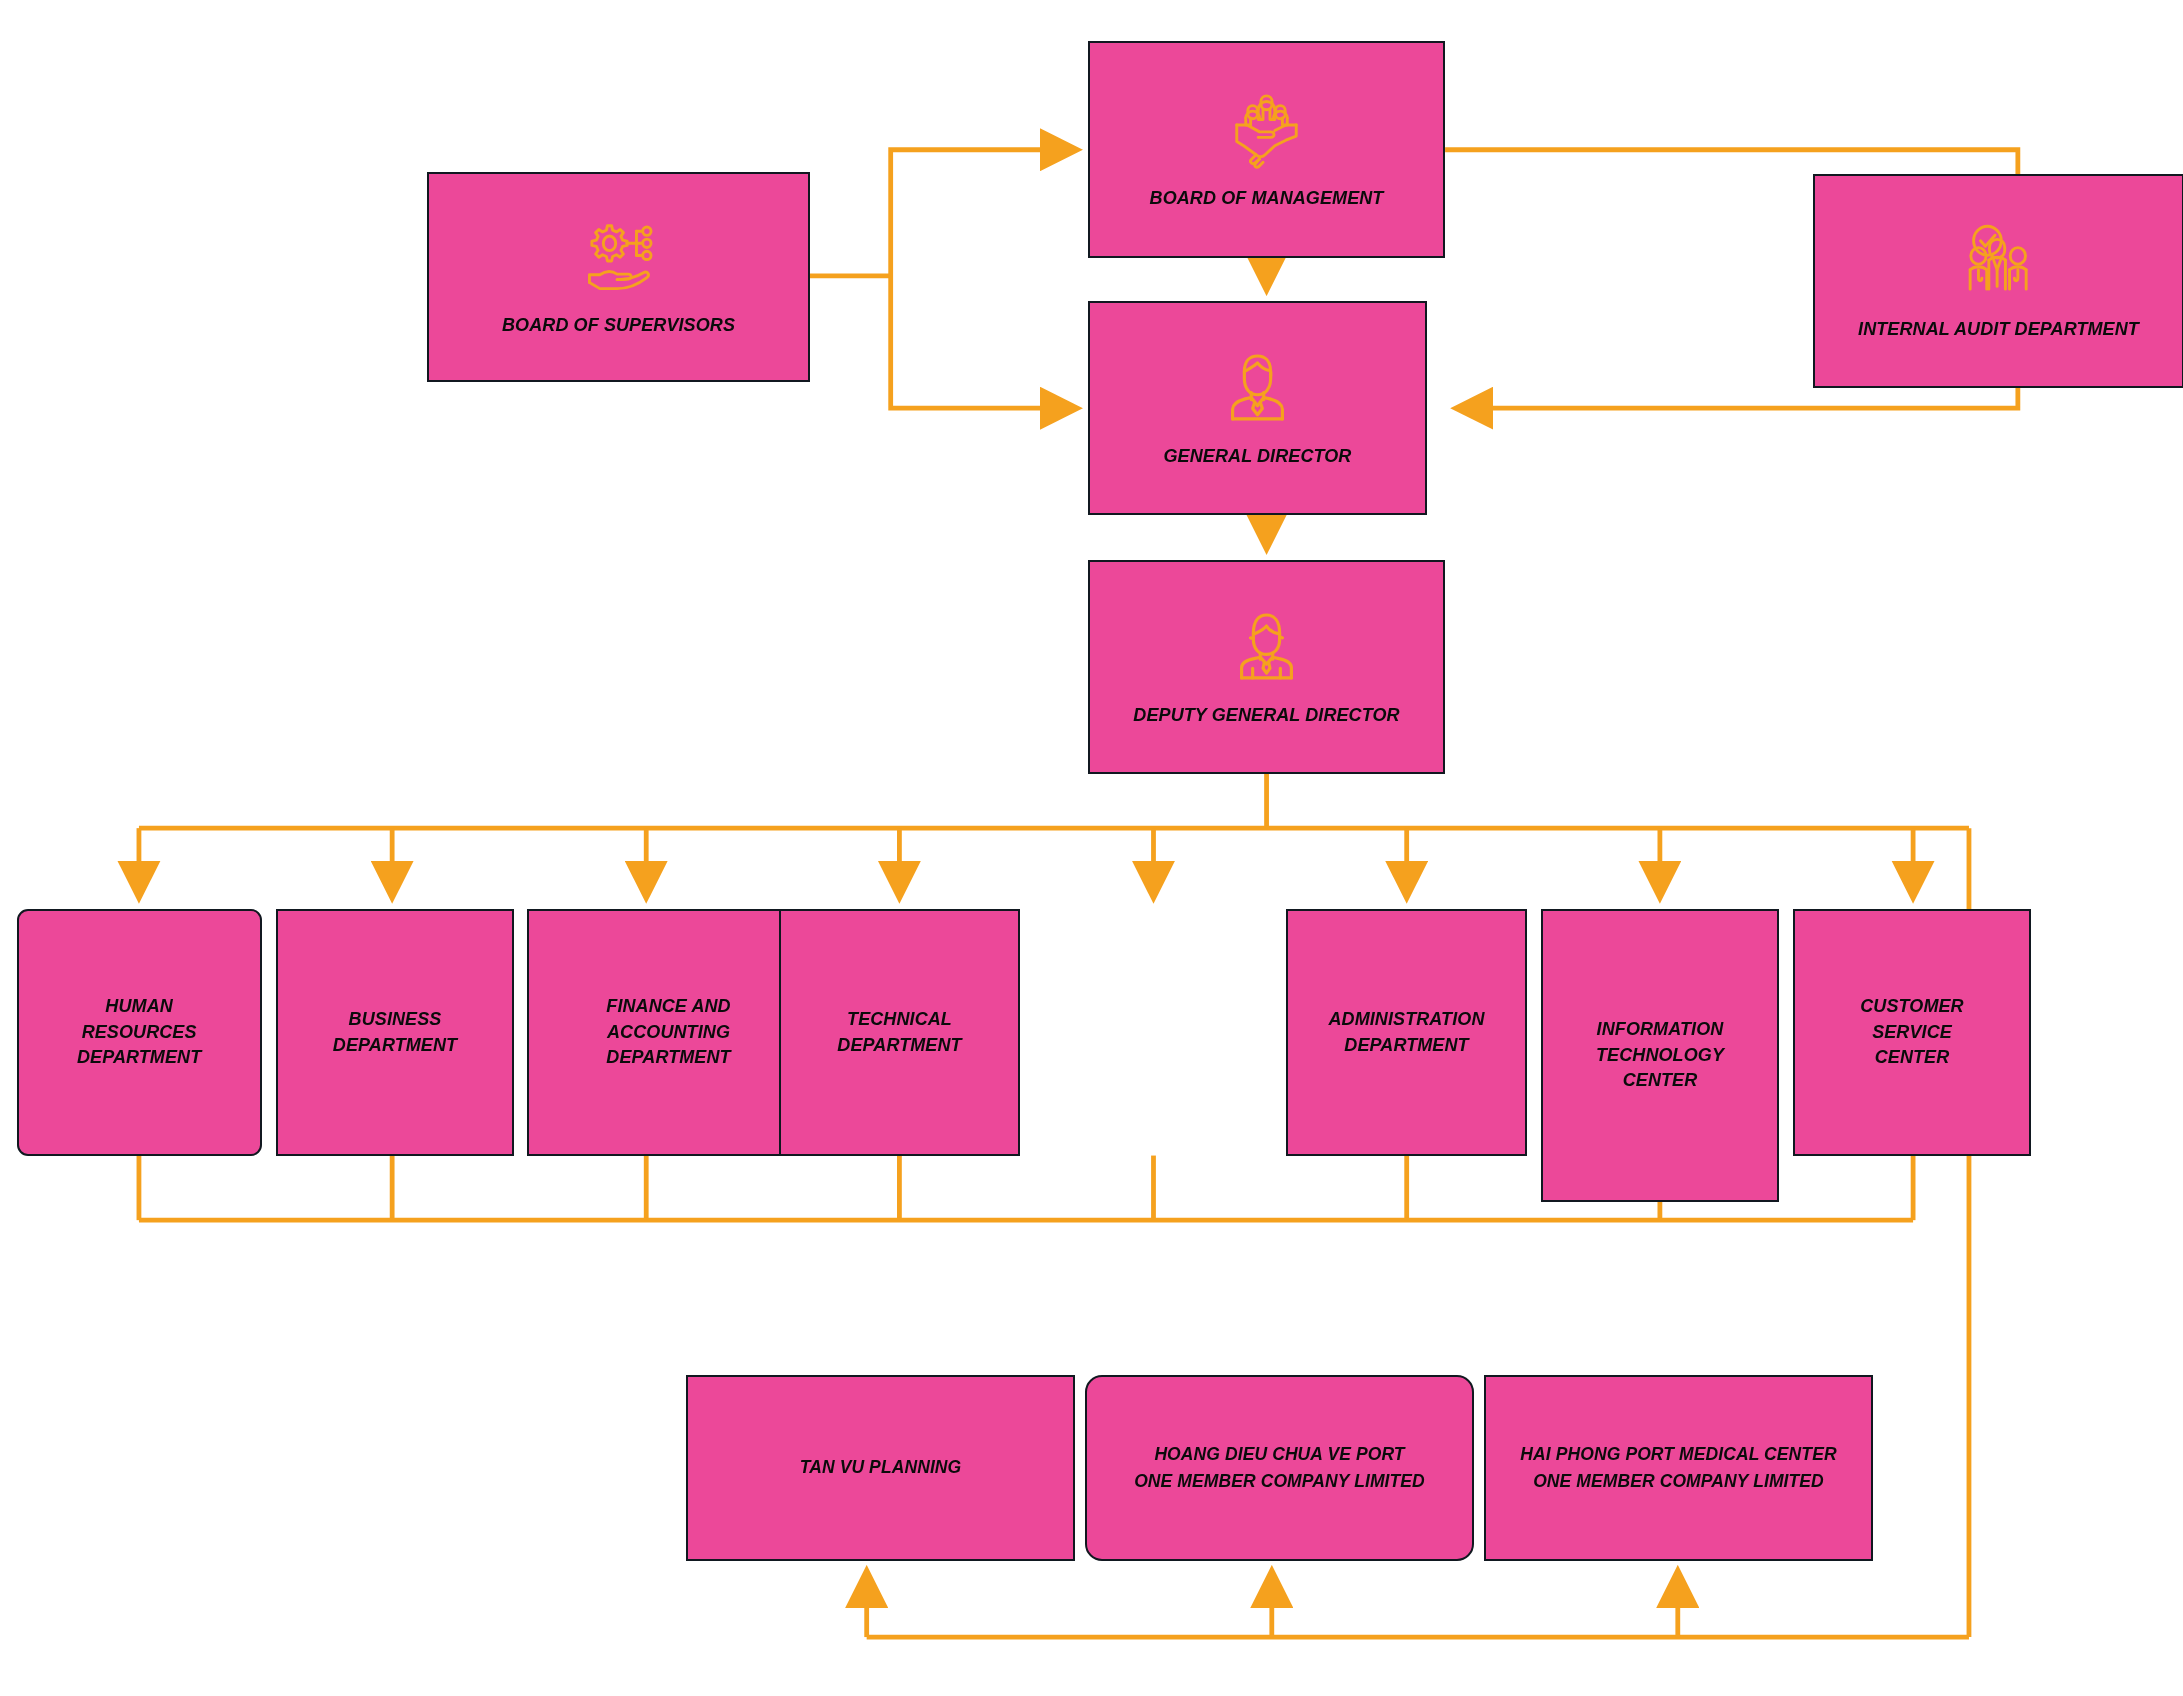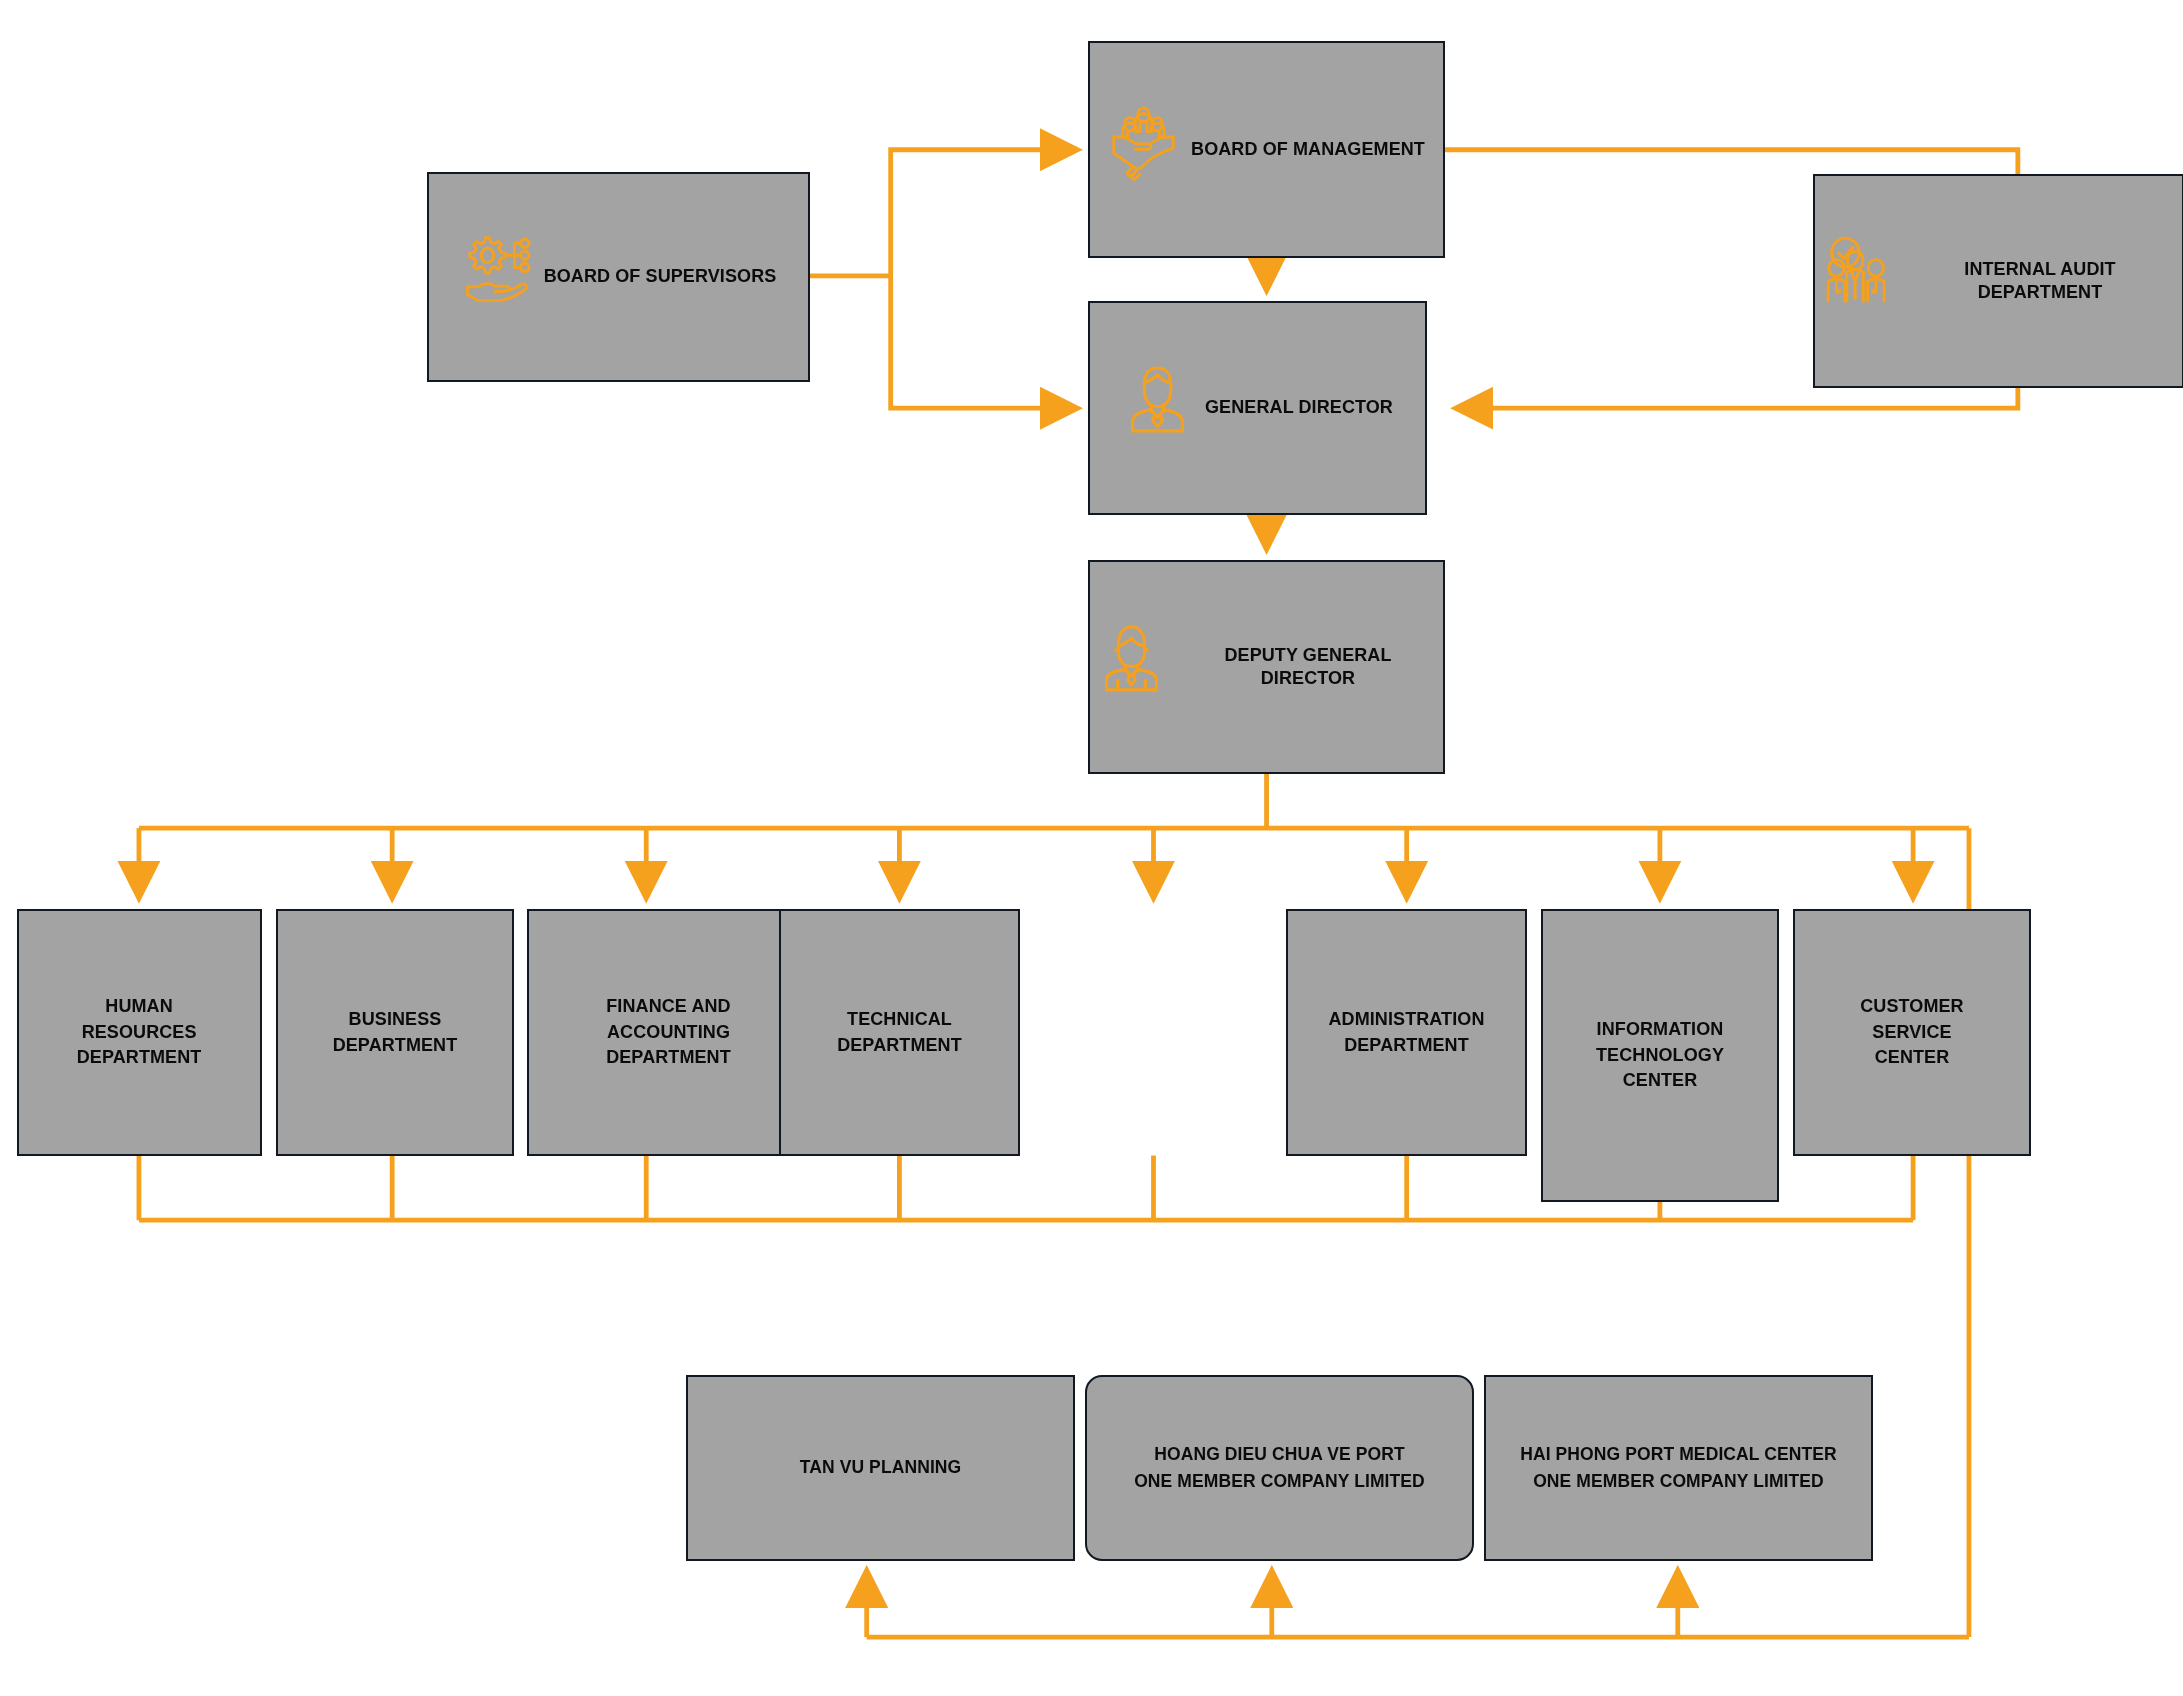--- a/index.html
+++ b/index.html
@@ -21,28 +21,29 @@
   #wire-layer {
     position: absolute;
     left: 0; top: 0;
     width: 2183px;
     height: 1696px;
     pointer-events: none;
   }
   .node {
     position: absolute;
     box-sizing: border-box;
-    background: #a3a3a3;
+    background: #ec4899;
     border: 2.2px solid #111820;
     display: flex;
-    flex-direction: row;
+    flex-direction: column;
     align-items: center;
     justify-content: center;
     text-align: center;
     z-index: 5;
+    font-style: italic;
   }
   .node-icon {
     display: block;
     line-height: 0;
     margin-bottom: 15px;
   }
   .node-label {
     font-weight: bold;
     color: #0b0b0b;
     letter-spacing: 0.1px;
@@ -227,21 +228,21 @@
           <path d="M51 74 L60 84 L69 74"></path>
           <path d="M57 81 L55 90 L60 97 L65 90 L63 81"></path>
           <path d="M24 104 L96 104"></path>
           <path d="M40 90 L40 104 M80 90 L80 104"></path>
         </g>
       </svg>
     </span>
     <span class="node-label">DEPUTY GENERAL DIRECTOR</span>
   </div>
 
-  <div class="node tier-dept" style="left:16.6px; top:909px; width:245px; height:247px;">
+  <div class="node tier-dept" style="left:16.6px; top:909px; width:245px; height:247px;border-radius:11px;">
     <span class="node-label">HUMAN
 RESOURCES
 DEPARTMENT</span>
   </div>
   <div class="node tier-dept" style="left:276px; top:909px; width:238px; height:247px;">
     <span class="node-label">BUSINESS
 DEPARTMENT</span>
   </div>
   <div class="node tier-dept" style="left:527px; top:909px; width:283px; height:247px;">
     <span class="node-label">FINANCE AND

